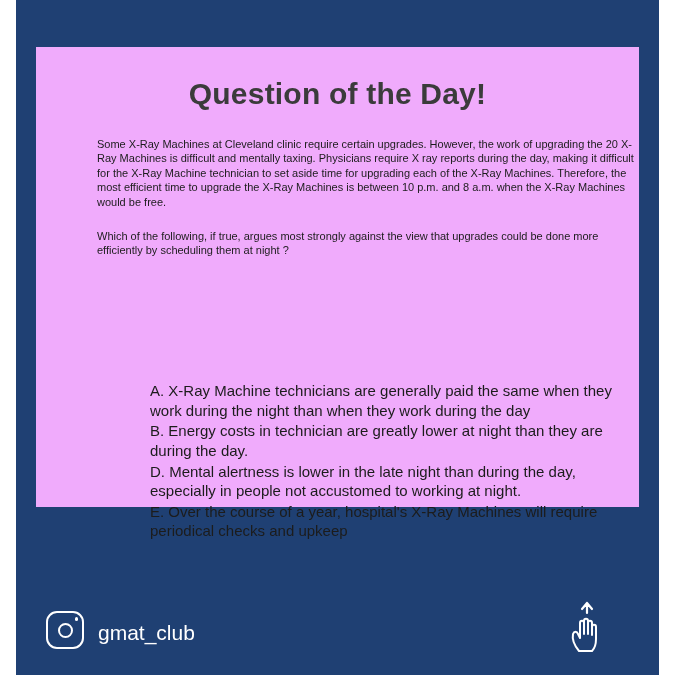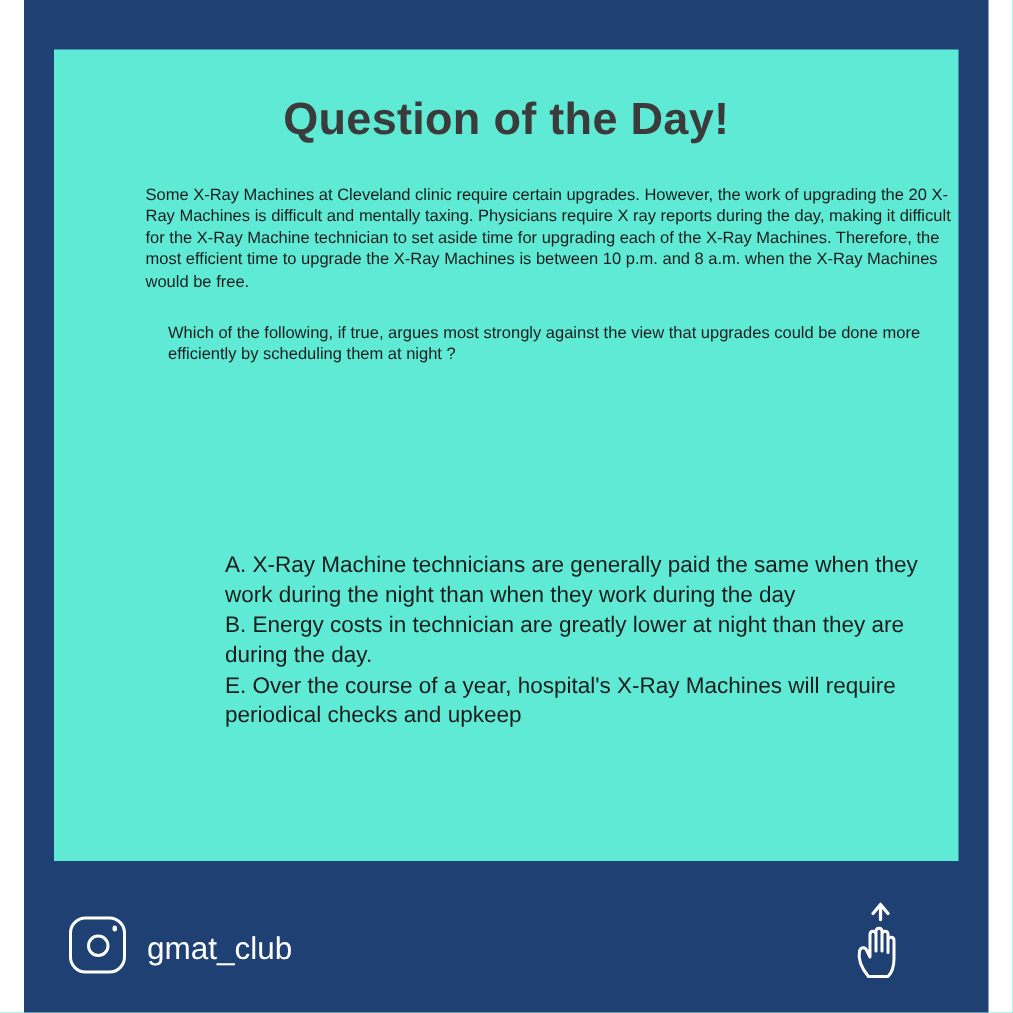--- a/index.html
+++ b/index.html
@@ -18,24 +18,24 @@
     left: 16px;
     top: 0px;
     width: 643px;
     height: 675px;
     background: #1f4073;
     box-sizing: border-box;
   }
   .card {
     position: absolute;
     left: 20px;
-    top: 33px;
+    top: 47px;
     width: 603px;
-    height: 541px;
-    background: #5eead4;
+    height: 460px;
+    background: #f0abfc;
   }
   .title {
     text-align: center;
     font-size: 30px;
     font-weight: bold;
     color: #3b3b3b;
     margin: 0;
     padding-top: 30px;
     letter-spacing: 0.2px;
   }
@@ -46,21 +46,20 @@
     width: 540px;
     font-size: 11px;
     line-height: 1.31;
     color: #1c1c1c;
   }
   .para {
     margin: 0 0 0 0;
   }
   .para.gap {
     margin-top: 20px;
-    margin-left: 15px;
   }
   .choices {
     position: absolute;
     left: 114px;
     top: 334px;
     width: 490px;
     font-size: 15px;
     line-height: 1.31;
     color: #1c1c1c;
   }
@@ -132,20 +131,21 @@
     <h1 class="title">Question of the Day!</h1>
 
     <div class="body-text">
       <p class="para">Some X-Ray Machines at Cleveland clinic require certain upgrades. However, the work of upgrading the 20 X-Ray Machines is difficult and mentally taxing. Physicians require X ray reports during the day, making it difficult for the X-Ray Machine technician to set aside time for upgrading each of the X-Ray Machines. Therefore, the most efficient time to upgrade the X-Ray Machines is between 10 p.m. and 8 a.m. when the X-Ray Machines would be free.</p>
       <p class="para gap">Which of the following, if true, argues most strongly against the view that upgrades could be done more efficiently by scheduling them at night ?</p>
     </div>
 
     <div class="choices">
       <p class="choice">A. X-Ray Machine technicians are generally paid the same when they work during the night than when they work during the day</p>
       <p class="choice">B. Energy costs in technician are greatly lower at night than they are during the day.</p>
+      <p class="choice">D. Mental alertness is lower in the late night than during the day, especially in people not accustomed to working at night.</p>
       <p class="choice">E. Over the course of a year, hospital's X-Ray Machines will require periodical checks and upkeep</p>
     </div>
   </div>
 
   <div class="footer">
     <div class="ig-icon"></div>
     <div class="handle">gmat_club</div>
 
     <svg class="swipe" viewBox="0 0 60 52">
       <path d="M22 12 L22 2 M22 2 L17 8 M22 2 L27 8" stroke="#ffffff" stroke-width="2.2" fill="none" stroke-linecap="round"></path>

